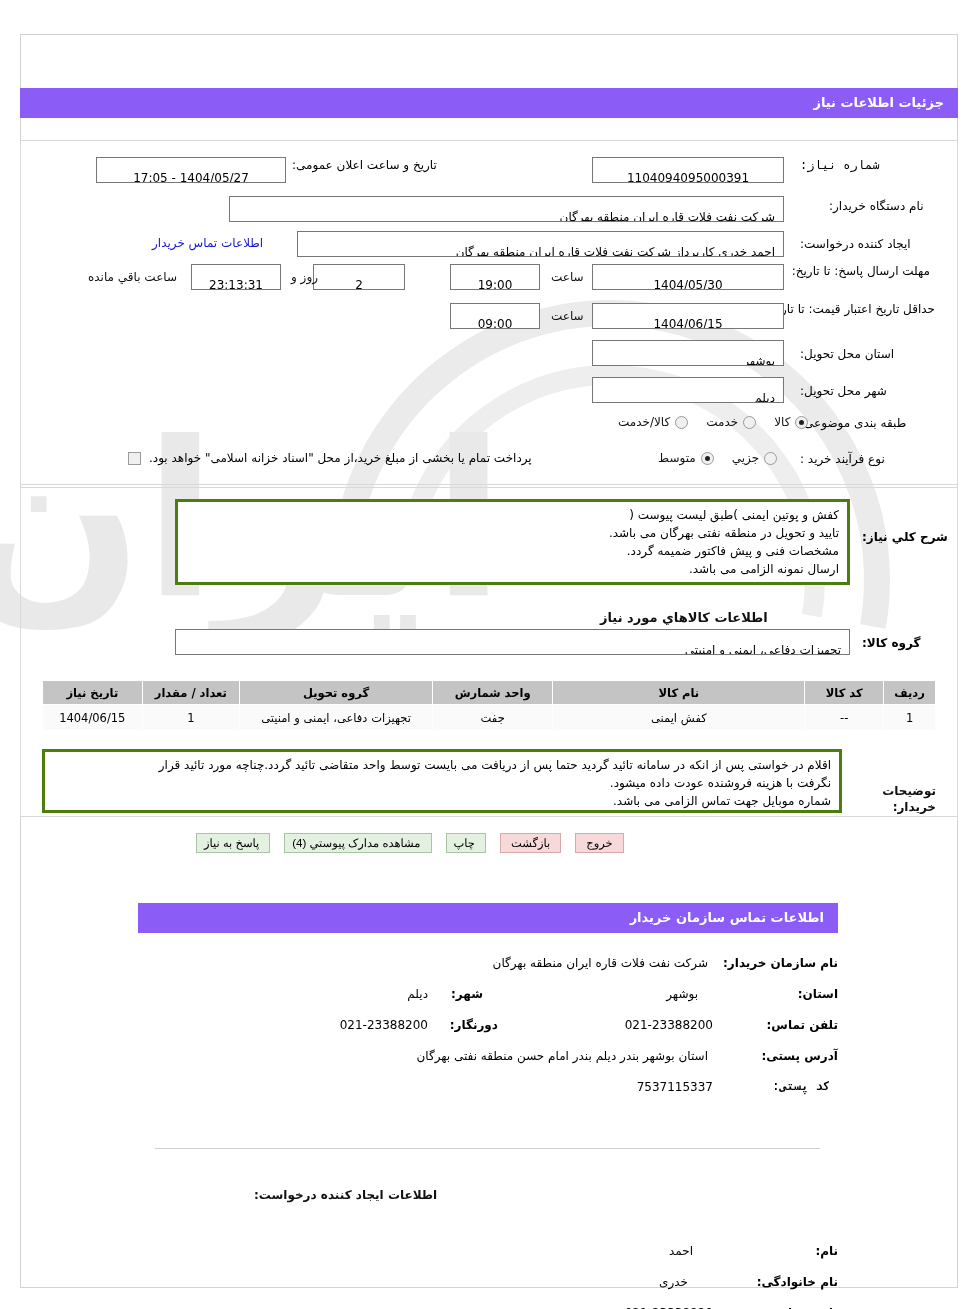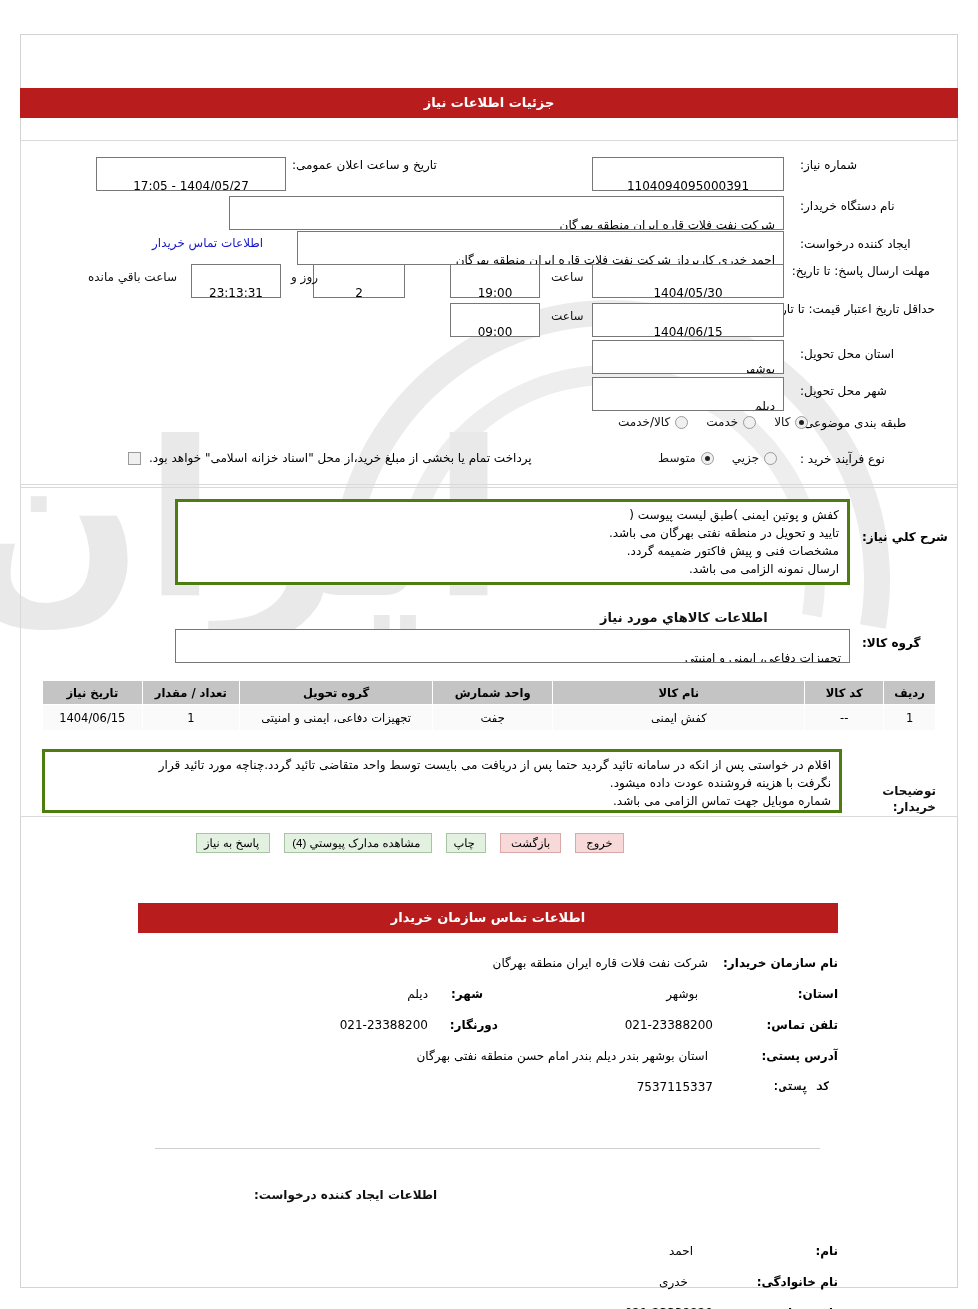--- a/index.html
+++ b/index.html
@@ -75,26 +75,26 @@
     top: 34px;
     width: 938px;
     height: 1254px;
     border: 1px solid #d3d3d3;
     background: transparent;
   }
 
   
   .titlebar {
     position: absolute;
-    background: #b91c1c;
+    background: #8b5cf6;
     color: #ffffff;
     font-weight: bold;
     font-size: 13px;
     line-height: 30px;
-    text-align: center;
+    text-align: right;
     padding: 0 14px;
     letter-spacing: .2px;
   }
   #titlebar-main { left: 20px; top: 88px; width: 938px; height: 30px; }
   #titlebar-contact { left: 138px; top: 903px; width: 700px; height: 30px; }
 
   
   .panel {
     position: absolute;
     border: 1px solid #d9d9d9;
@@ -111,21 +111,21 @@
     text-align: right;
     white-space: nowrap;
   }
   .lbl-bold { font-weight: bold; }
   .box {
     border: 1px solid #777777;
     background: #ffffff;
     height: 26px;
     line-height: 24px;
     font-size: 12px;
-    padding: 16px 8px;
+    padding: 8px 8px;
     text-align: right;
     color: #000;
     overflow: hidden;
     white-space: nowrap;
   }
   .box.center { text-align: center; }
   .inline-lbl { font-size: 12px; padding: 0 6px; white-space: nowrap; }
 
   .linkish {
     color: #1616cd;
@@ -282,31 +282,31 @@
 <div class="page">
 
   <div class="outer-frame"></div>
 
   <div class="titlebar" id="titlebar-main">
     <span>جزئیات اطلاعات نیاز</span>
   </div>
 
   <div class="panel" id="panel-top"></div>
 
-  <div class="row" style="left:800px; top:158px;">
+  <div class="row" style="left:800px; top:158px;font-family:Liberation Mono, monospace;">
     <span class="lbl">شماره نیاز:</span>
   </div>
   <div class="box center" style="position:absolute; left:592px; top:157px; width:192px;">1104094095000391</div>
 
   <div class="row" style="left:292px; top:158px;align-items:flex-end;">
     <span class="lbl">تاریخ و ساعت اعلان عمومی:</span>
   </div>
   <div class="box center" style="position:absolute; left:96px; top:157px; width:190px;">1404/05/27 - 17:05</div>
 
-  <div class="row" style="left:800px; top:199px;">
+  <div class="row" style="left:829px; top:199px;">
     <span class="lbl">نام دستگاه خریدار:</span>
   </div>
   <div class="box" style="position:absolute; left:229px; top:196px; width:555px;">شرکت نفت فلات قاره ایران منطقه بهرگان</div>
 
   <div class="row" style="left:800px; top:237px;">
     <span class="lbl">ایجاد کننده درخواست:</span>
   </div>
   <div class="box" style="position:absolute; left:297px; top:231px; width:487px;">احمد خدری کارپرداز شرکت نفت فلات قاره ایران منطقه بهرگان</div>
   <a class="linkish" style="position:absolute; left:152px; top:236px;">اطلاعات تماس خریدار</a>
 

